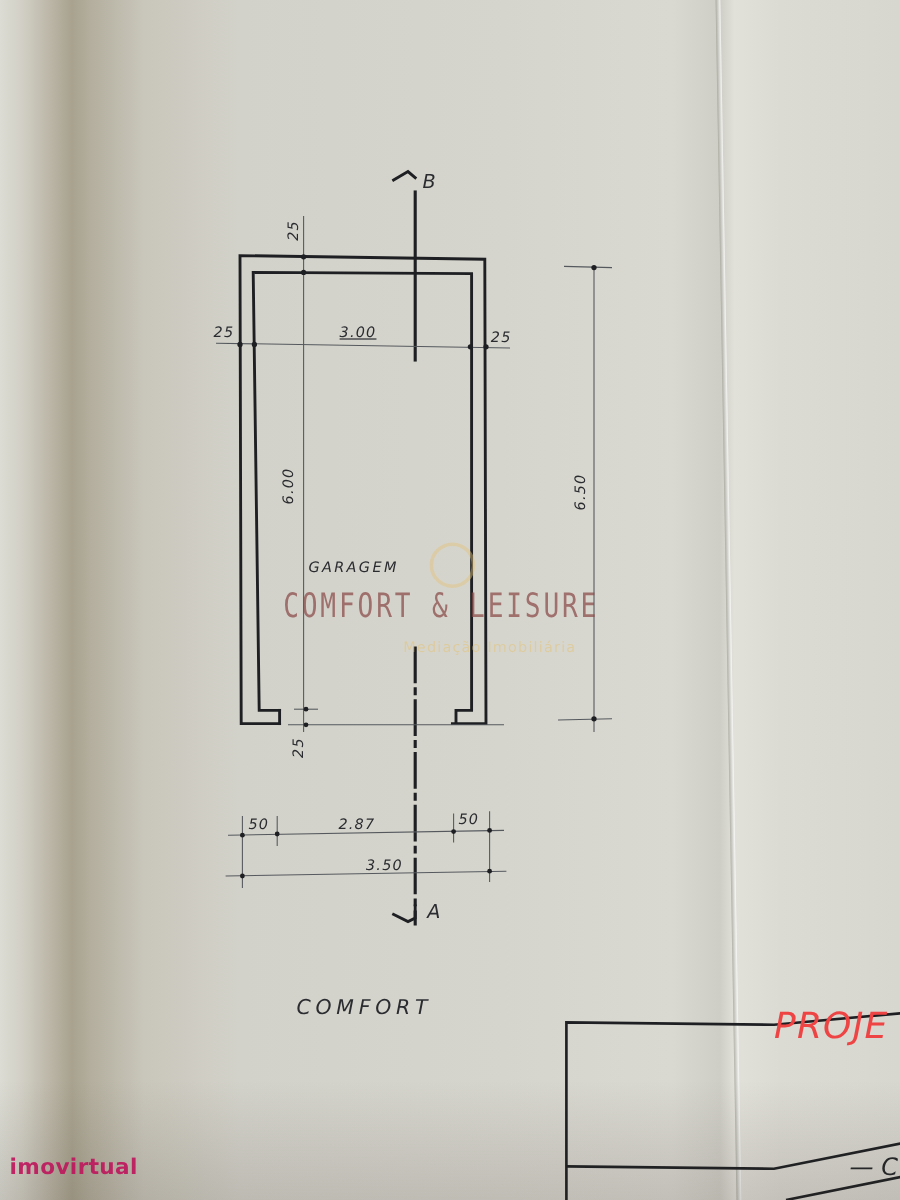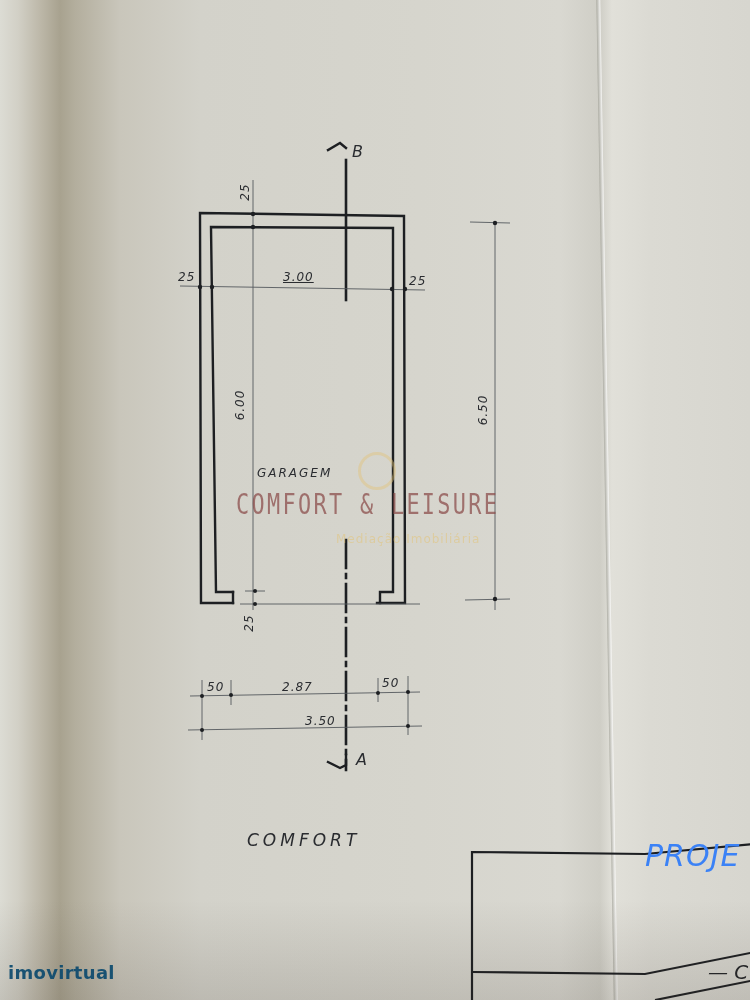--- a/index.html
+++ b/index.html
@@ -9,23 +9,23 @@
   .shade-bottom { position:absolute; left:0; top:900px; width:750px; height:100px;
     background: linear-gradient(180deg, rgba(0,0,0,0) 0%, rgba(60,50,40,0.15) 100%); }
   .crease { position:absolute; left:605px; top:0; width:4px; height:1000px;
     background: linear-gradient(90deg, rgba(150,150,140,0.6), rgba(255,255,255,0.8)); transform: skewX(1deg); }
   svg.drawing { position:absolute; left:0; top:0; }
   .label { position:absolute; color:#2a2c30; font-style:italic; }
   .dim { font-size:12px; letter-spacing:1px; }
   .wm-title { position:absolute; left:236px; top:488px; font-family:"DejaVu Sans Mono", monospace; font-size:28px; color:#8a4a48; opacity:0.72; letter-spacing:3px; transform: scaleX(0.78); transform-origin:left top; white-space:nowrap; }
   .wm-sub { position:absolute; left:288px; top:532px; font-size:12px; color:#e2c47a; opacity:0.55; white-space:nowrap; letter-spacing:1px;margin-left:48px; }
   .wm-logo { position:absolute; left:358px; top:452px; width:32px; height:32px; border:3px solid rgba(226,196,122,0.45); border-radius:50%; }
-  .imo { position:absolute; left:8px; top:962px; color:#0c4a6e; font-size:18px; font-weight:bold; letter-spacing:0.3px; opacity:0.92; }
+  .imo { position:absolute; left:8px; top:962px; color:#be185d; font-size:18px; font-weight:bold; letter-spacing:0.3px; opacity:0.92; }
   .title-block { position:absolute; left:455px; top:820px; width:300px; height:180px; }
-  .proje { position:absolute; left:645px; top:838px; font-size:30px; font-style:italic; color:#3b82f6; letter-spacing:1px; }
+  .proje { position:absolute; left:645px; top:838px; font-size:30px; font-style:italic; color:#ef4444; letter-spacing:1px; }
   .sub-o { position:absolute; left:708px; top:960px; font-size:20px; font-style:italic; color:#232528; }
 </style>
 </head>
 <body>
 
 <div class="photo"></div>
 <div class="crease"></div>
 
 <svg class="drawing" width="750" height="1000" viewBox="0 0 750 1000">
   <g stroke="#1d1f22" fill="none" stroke-linecap="square">

